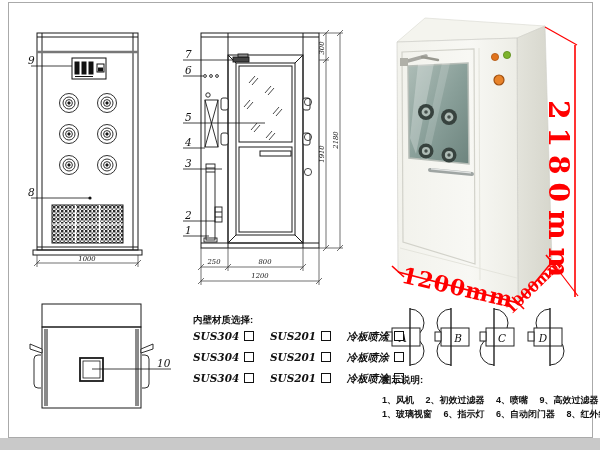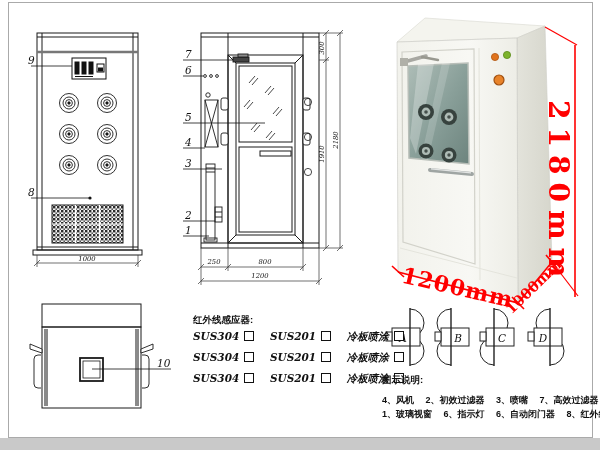--- a/index.html
+++ b/index.html
@@ -341,21 +341,21 @@
     <path d="M25,3 A14,14 0 0 0 25,31 M25,31 A14,14 0 0 1 25,59" stroke="#222" stroke-width="1" fill="none"></path>
     <rect x="9" y="22" width="28" height="18" fill="#fff" stroke="#222" stroke-width="1"></rect>
     <rect x="3" y="26" width="6" height="9" fill="#fff" stroke="#222" stroke-width="1"></rect>
     <line x1="25" y1="2" x2="25" y2="60" stroke="#222" stroke-width="1.4"></line>
     <text class="cad-num" x="18" y="35.5" font-size="10.5" text-anchor="middle">D</text>
   </g>
 </svg>
 
 <div class="materials">
   <div class="mat-group">
-    <div class="mat-title">红外线感应器:</div>
+    <div class="mat-title">内壁材质选择:</div>
     <div class="mat-options">
       <span class="mat-opt"><span>SUS304</span><span class="cb"></span></span>
       <span class="mat-opt"><span>SUS201</span><span class="cb"></span></span>
       <span class="mat-opt"><span>冷板喷涂</span><span class="cb"></span></span>
     </div>
   </div>
   <div class="mat-group">
     <div class="mat-options">
       <span class="mat-opt"><span>SUS304</span><span class="cb"></span></span>
       <span class="mat-opt"><span>SUS201</span><span class="cb"></span></span>
@@ -367,24 +367,24 @@
       <span class="mat-opt"><span>SUS304</span><span class="cb"></span></span>
       <span class="mat-opt"><span>SUS201</span><span class="cb"></span></span>
       <span class="mat-opt"><span>冷板喷涂</span><span class="cb"></span></span>
     </div>
   </div>
 </div>
 
 <div class="legend">
   <div class="legend-title">图示说明:</div>
   <div class="legend-row">
-    <span>4、风机</span>
+    <span>1、风机</span>
     <span>2、初效过滤器</span>
-    <span>3、喷嘴</span>
-    <span>7、高效过滤器</span>
+    <span>4、喷嘴</span>
+    <span>9、高效过滤器</span>
   </div>
   <div class="legend-row">
     <span>1、玻璃视窗</span>
     <span>6、指示灯</span>
     <span>6、自动闭门器</span>
     <span>8、红外线感应器</span>
   </div>
 </div>
 
 </body></html>

